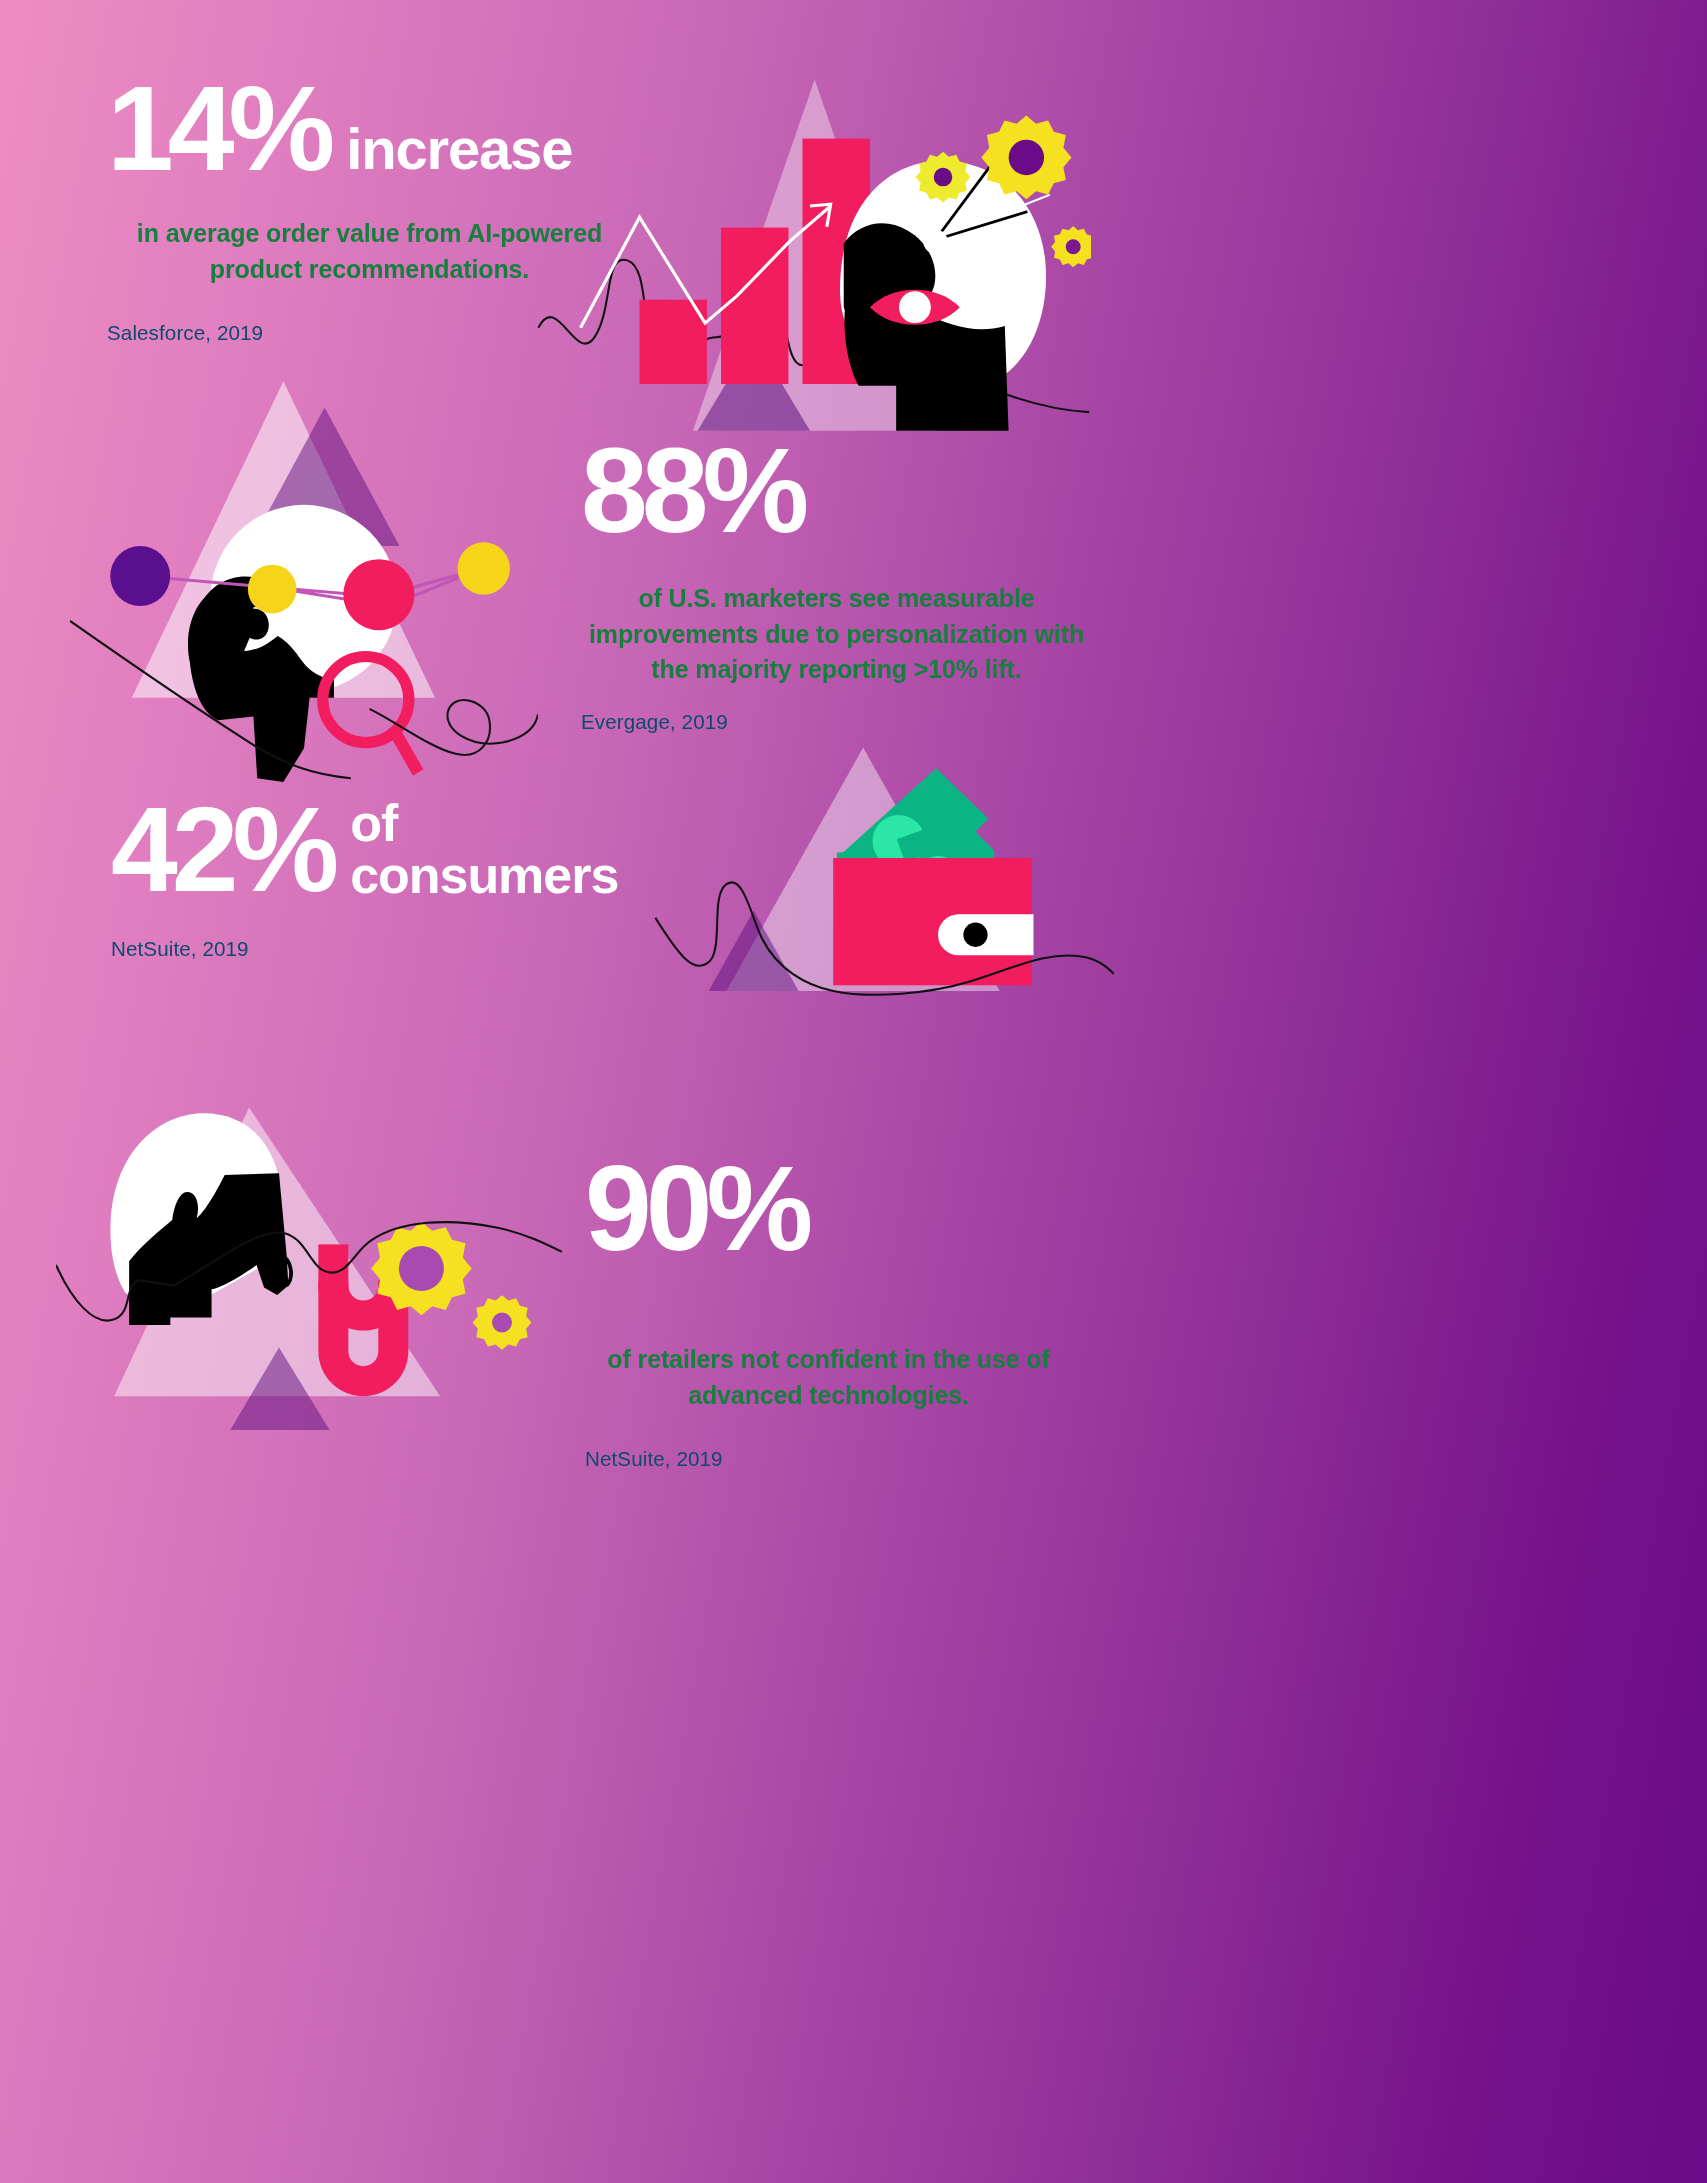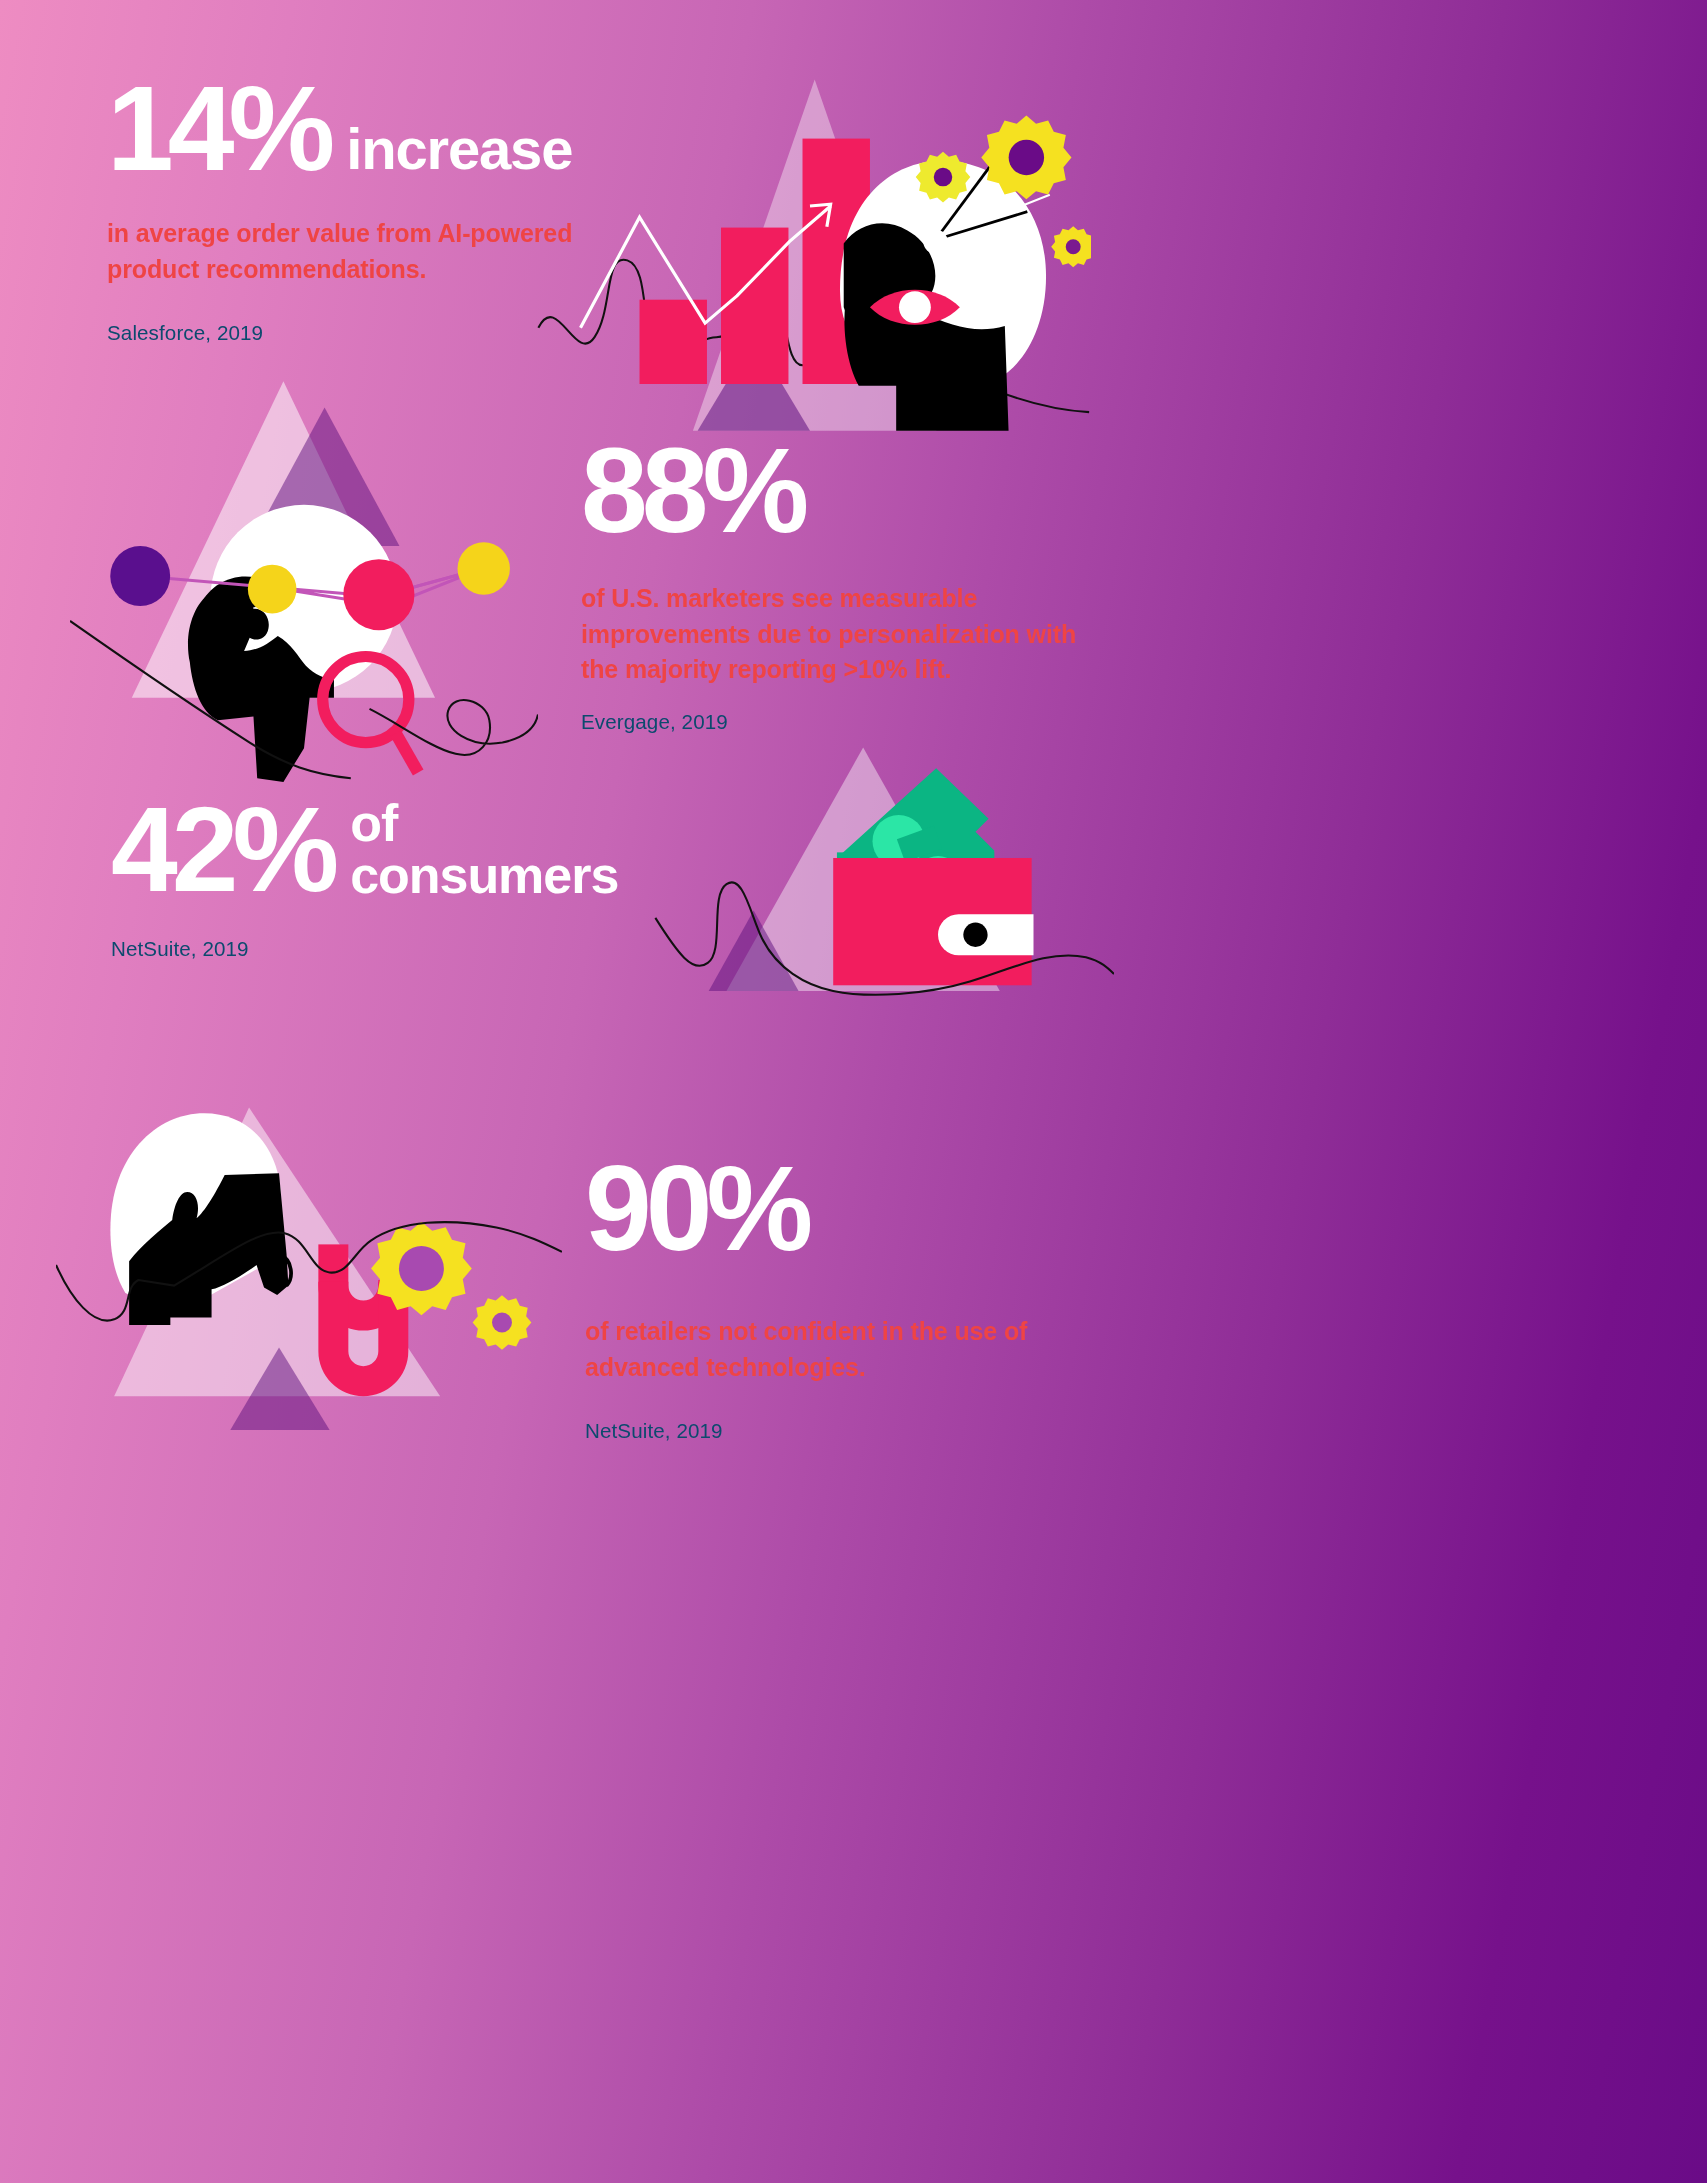--- a/index.html
+++ b/index.html
@@ -38,21 +38,22 @@
     font-weight: 800;
     line-height: 1.0;
     letter-spacing:-0.02em;
     padding-bottom: 1.9px;
   }
   .body-text {
     font-size: 25px;
     font-weight: 800;
     line-height: 1.42;
     letter-spacing: -0.005em;
-    color:#ef4444;
+    color:#15803d;
+    text-align:center;
   }
   .source-text {
     font-size: 20.6px;
     font-weight: 400;
     color:#0c4a6e;
     letter-spacing: 0.1px;
   }
 
   
   #block-1 { left:107px; top:74px;  width:600px; }
@@ -61,21 +62,21 @@
 
   #block-2 { left:581px; top:436px; width:525px; }
   #block-2 .body-text { margin-top:37px; width:511px; }
   #block-2 .source-text { margin-top:22.5px; }
 
   #block-3 { left:111px; top:795px; width:637px; }
   #block-3 .body-text { margin-top:37px; width:525px; }
   #block-3 .source-text { margin-top:34px; }
 
   #block-4 { left:585px; top:1154px; width:525px; }
-  #block-4 .body-text { margin-top:52px; width:487px; }
+  #block-4 .body-text { margin-top:80px; width:487px; }
   #block-4 .source-text { margin-top:34px; }
 
   
   .illo { position:absolute; }
   #illo-brain  { left:529px;  top:56px;   width:562px; height:375px; }
   #illo-search { left:70px;   top:370px;  width:468px; height:412px; }
   #illo-wallet { left:646px;  top:740px;  width:468px; height:309px; }
   #illo-magnet { left:56px;   top:1087px; width:506px; height:356px; }
 </style>
 </head>

